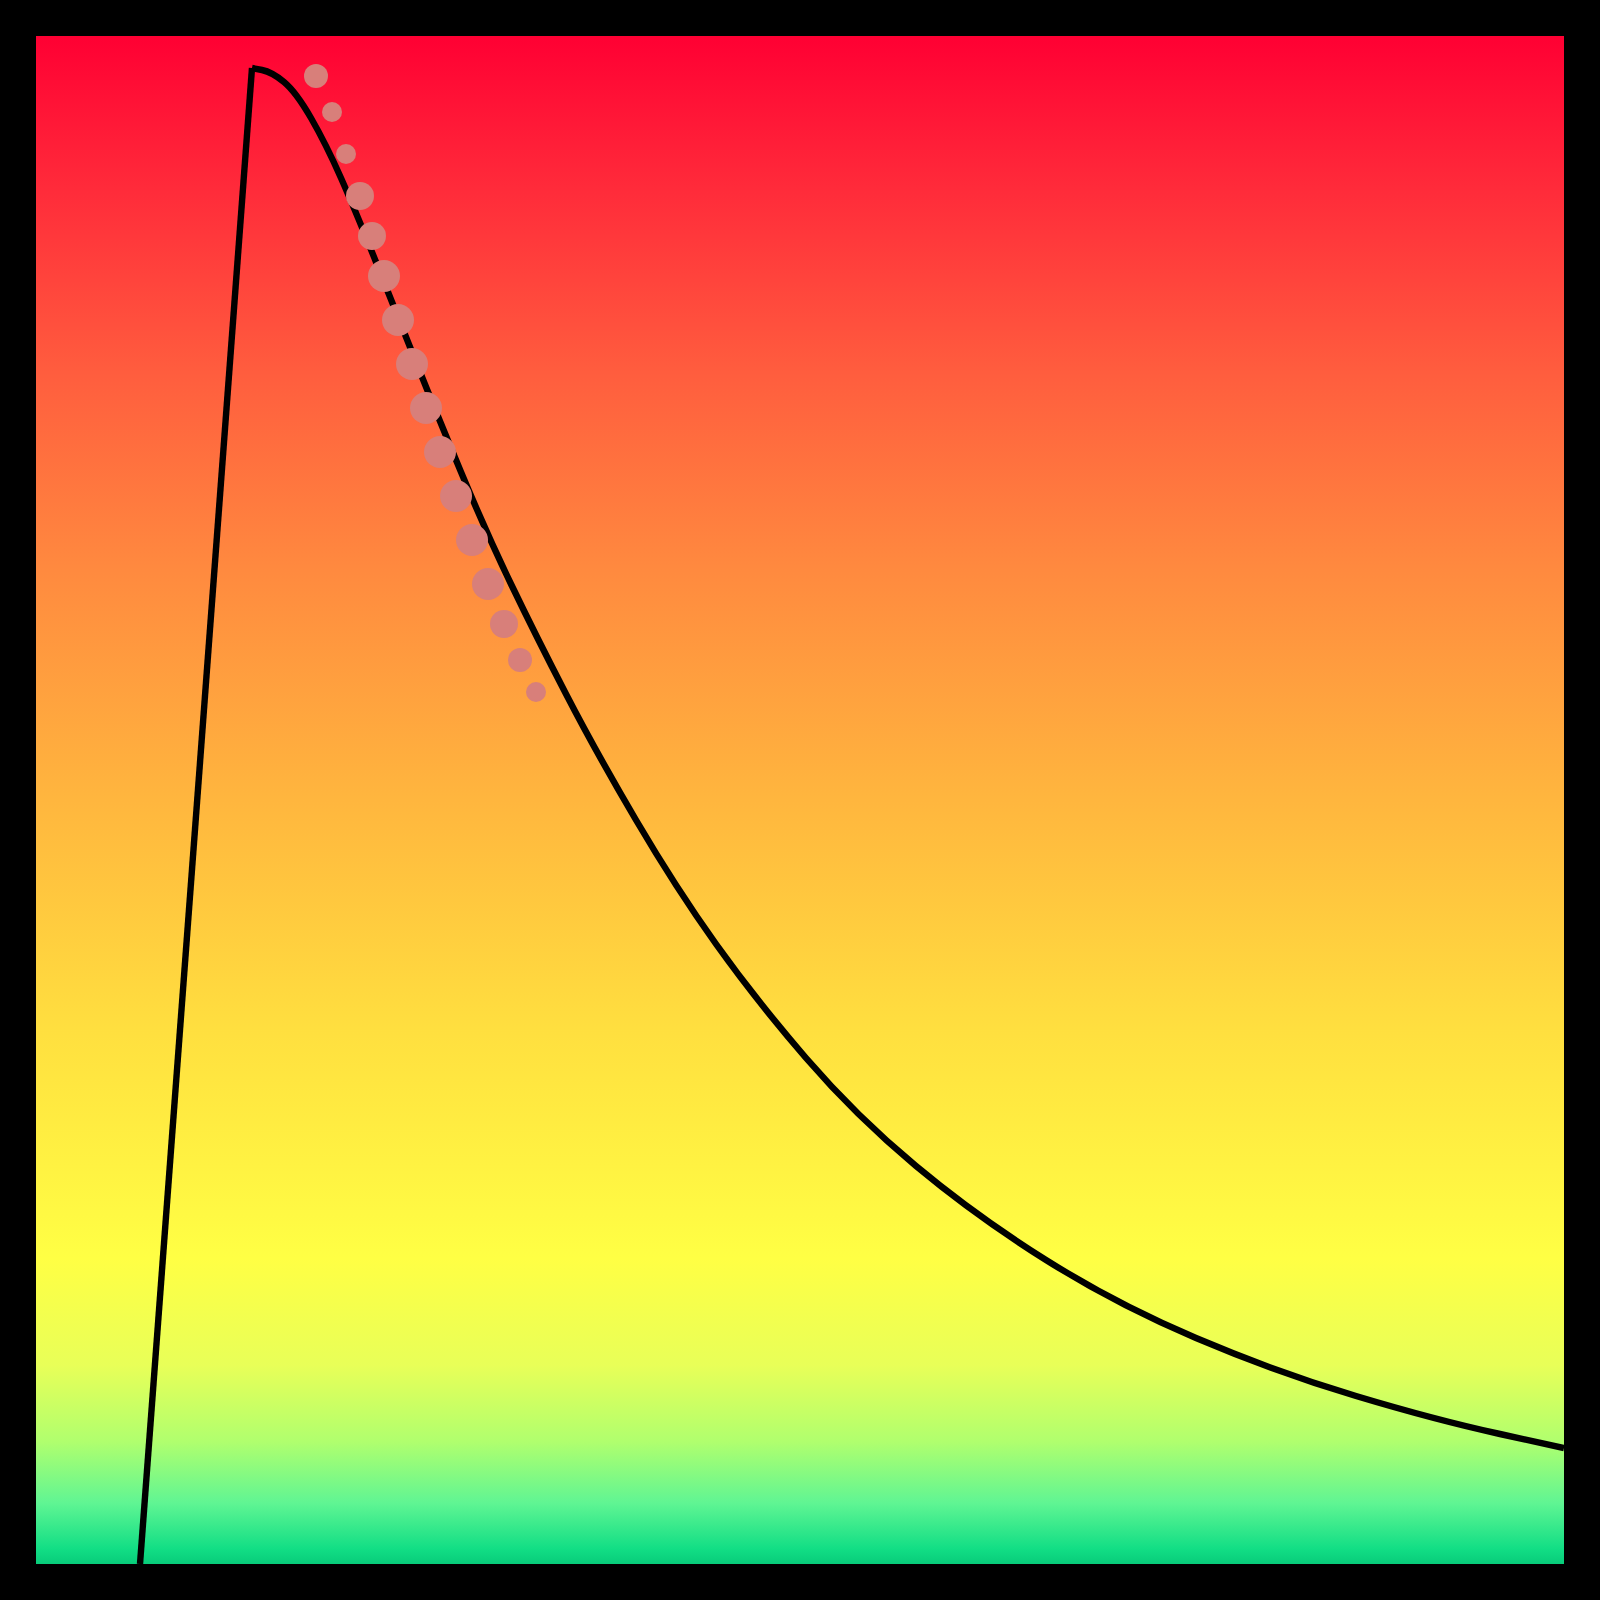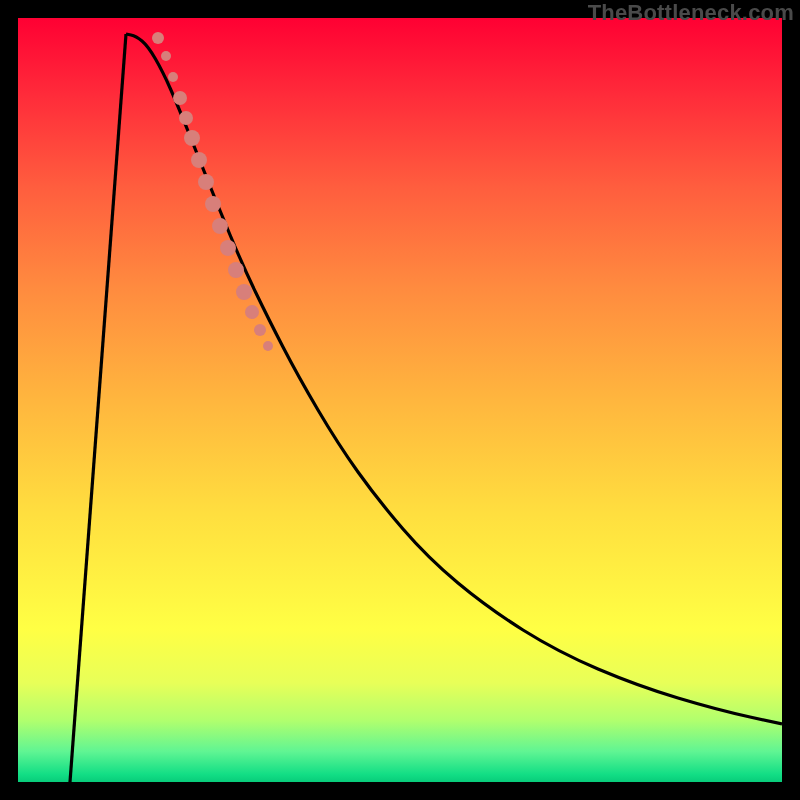--- a/index.html
+++ b/index.html
@@ -78,14 +78,13 @@
           <circle cx="210" cy="230" r="8" fill="#d87f7a"></circle>
           <circle cx="218" cy="252" r="8" fill="#d87f7a"></circle>
           <circle cx="226" cy="274" r="8" fill="#d87f7a"></circle>
           <circle cx="234" cy="294" r="7" fill="#d87f7a"></circle>
           <circle cx="242" cy="312" r="6" fill="#d87f7a"></circle>
           <circle cx="250" cy="328" r="5" fill="#d87f7a"></circle>
         </g>
     </svg>
 
   </div>
-  <div class="watermark">TheBottleneck.com</div>
 </div>
 
 </body></html>

